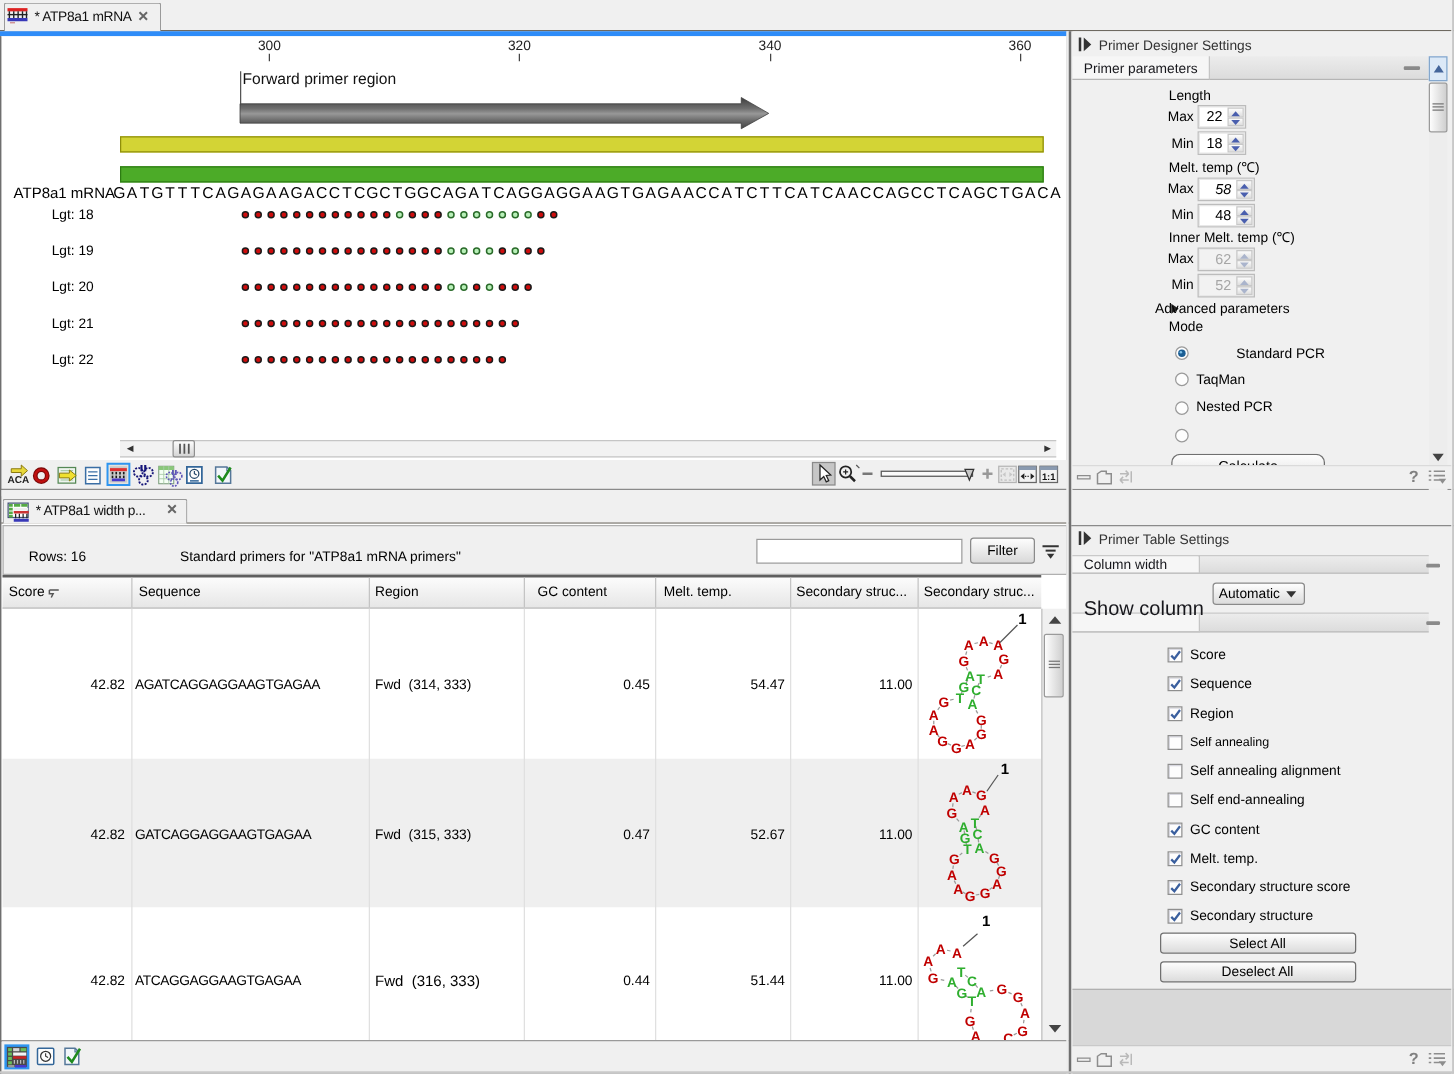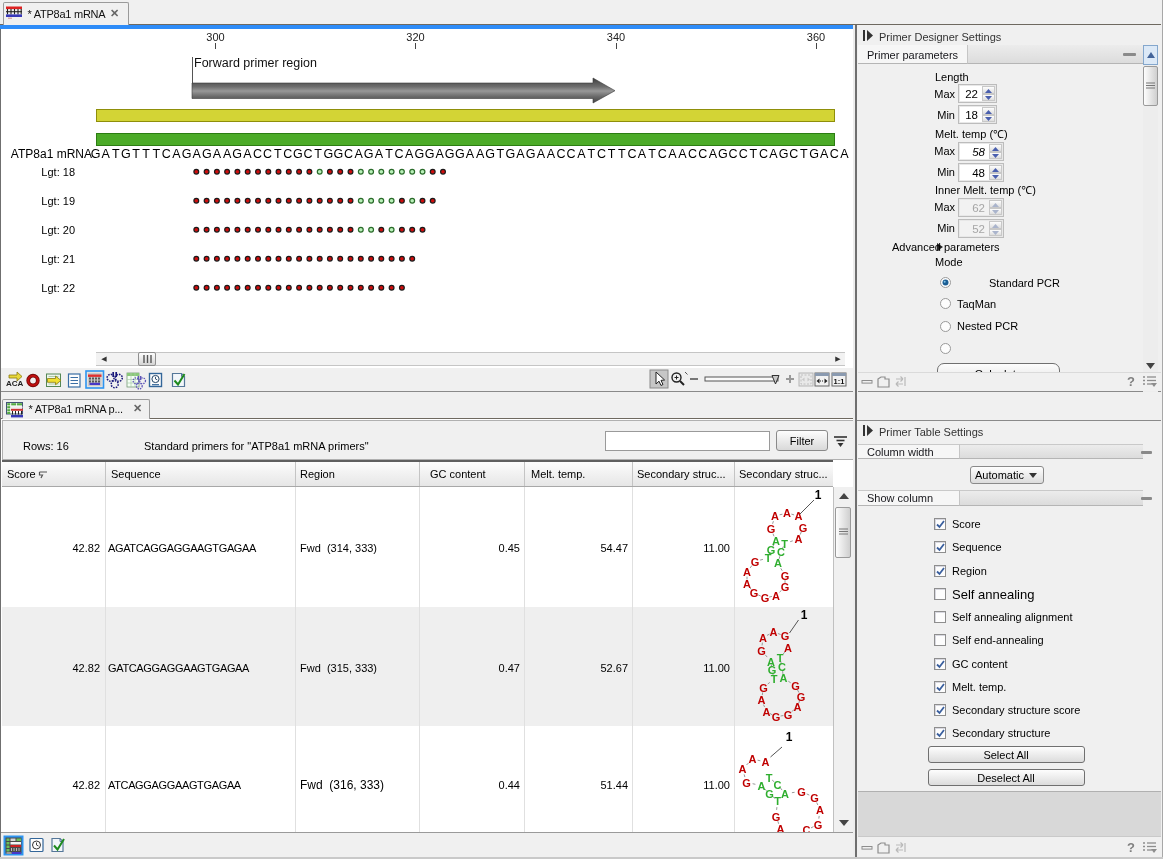--- a/index.html
+++ b/index.html
@@ -377,21 +377,21 @@
 <div class="ab" style="left:989px;top:228.5px;width:13px;height:7.5px;background:linear-gradient(180deg,#fdfdfd,#dedede);border:1px solid #c8c8c8"></div>
 <svg class="ab" style="left:992px;top:223.5px" width="7" height="5">
     <path d="M0 4 L3.5 0 L7 4 Z" fill="#aab4cc"></path>
   </svg>
 <svg class="ab" style="left:992px;top:231.0px" width="7" height="5">
     <path d="M0 0 L7 0 L3.5 4 Z" fill="#aab4cc"></path>
   </svg>
 <svg class="ab" style="left:937px;top:243px" width="7" height="9">
     <path d="M0 0 L6 4 L0 8 Z" fill="#222"></path>
   </svg>
-<div class="t" style="left:892px;top:247px;font-size:11px;line-height:0;color:#000;"><span style="line-height:normal;display:inline-block;transform:translateY(-50%)">Advanced parameters</span></div>
+<div class="t" style="left:924px;top:247px;font-size:11px;line-height:0;color:#000;"><span style="line-height:normal;display:inline-block;transform:translateY(-50%)">Advanced parameters</span></div>
 <div class="t" style="left:935px;top:262px;font-size:11px;line-height:0;color:#000;text-align:center;"><span style="line-height:normal;display:inline-block;transform:translateY(-50%)">Mode</span></div>
 <svg class="ab" style="left:940.0px;top:277.0px" width="11" height="11">
     <circle cx="5.5" cy="5.5" r="5" fill="#fdfdfd" stroke="#9a9a9a" stroke-width="1"></circle>
     <circle cx="5.5" cy="5.5" r="3" fill="#1b5e94"></circle>
     <circle cx="4.7" cy="4.7" r="1" fill="#7ec0e8"></circle>
   </svg>
 <div class="t" style="left:989px;top:282.5px;font-size:11px;line-height:0;color:#000;"><span style="line-height:normal;display:inline-block;transform:translateY(-50%)">Standard PCR</span></div>
 <svg class="ab" style="left:940.0px;top:298.0px" width="11" height="11">
     <circle cx="5.5" cy="5.5" r="5" fill="#fdfdfd" stroke="#9a9a9a" stroke-width="1"></circle>
   </svg>
@@ -445,21 +445,21 @@
 <rect x="5" y="4.4" width="11.5" height="2" fill="#eee"></rect>
 <rect x="5" y="6.8" width="12" height="2" fill="#cc3333"></rect>
 <g stroke="#222" stroke-width="1">
       <line x1="6.5" y1="9" x2="6.5" y2="12.5"></line>
       <line x1="9.5" y1="9" x2="9.5" y2="12.5"></line>
       <line x1="12.5" y1="9" x2="12.5" y2="12.5"></line>
       <line x1="15.5" y1="9" x2="15.5" y2="12.5"></line>
     </g>
 <rect x="5" y="13" width="12" height="2.4" fill="#3838b8"></rect>
 </svg>
-<div class="t" style="left:28.5px;top:408.5px;font-size:11px;line-height:0;color:#111;letter-spacing:-0.25px"><span style="line-height:normal;display:inline-block;transform:translateY(-50%)">* ATP8a1 mRNA p...</span></div>
+<div class="t" style="left:28.5px;top:408.5px;font-size:11px;line-height:0;color:#111;letter-spacing:-0.25px"><span style="line-height:normal;display:inline-block;transform:translateY(-50%)">* ATP8a1 width p...</span></div>
 <div class="t" style="left:133px;top:408px;font-size:11px;line-height:0;color:#666;font-weight:bold"><span style="line-height:normal;display:inline-block;transform:translateY(-50%)">✕</span></div>
 <div class="ab" style="left:0px;top:419px;width:856px;height:440px;background:#fff;border-left:1px solid #7b7b7b"></div>
 <div class="ab" style="left:2px;top:420px;width:852px;height:40px;background:#f0f0f0;border:1px solid #b0b0b0"></div>
 <div class="t" style="left:23px;top:446px;font-size:11px;line-height:0;color:#000;"><span style="line-height:normal;display:inline-block;transform:translateY(-50%)">Rows: 16</span></div>
 <div class="t" style="left:144px;top:446px;font-size:11px;line-height:0;color:#000;"><span style="line-height:normal;display:inline-block;transform:translateY(-50%)">Standard primers for "ATP8a1 mRNA primers"</span></div>
 <div class="ab" style="left:605px;top:431px;width:165px;height:20px;background:#fff;border:1px solid #9a9a9a"></div>
 <div class="ab" style="left:776px;top:430px;width:52px;height:21px;background:linear-gradient(180deg,#fdfdfd,#d9d9d9);border:1px solid #8a8a8a;border-radius:3px"></div>
 <div class="t" style="left:802px;transform:translateX(-50%);top:440.5px;font-size:11px;line-height:0;color:#000;"><span style="line-height:normal;display:inline-block;transform:translateY(-50%)">Filter</span></div>
 <svg class="ab" style="left:834px;top:436px" width="14" height="12">
     <line x1="0" y1="1" x2="13" y2="1" stroke="#333" stroke-width="1.6"></line>
@@ -688,39 +688,39 @@
 <div class="ab" style="left:858px;top:444px;width:102px;height:15px;background:#f6f6f6;border-right:1px solid #c5c5c5;border-bottom:1px solid #b5b5b5;border-top:1px solid #c9c9c9"></div>
 <div class="t" style="left:867px;top:451.5px;font-size:11px;line-height:0;color:#17171c;"><span style="line-height:normal;display:inline-block;transform:translateY(-50%)">Column width</span></div>
 <div class="ab" style="left:1141px;top:450.5px;width:11px;height:3px;background:#8a8a8a;border-radius:1px"></div>
 <div class="ab" style="left:970px;top:466px;width:74px;height:18px;background:linear-gradient(180deg,#fefefe,#dcdcdc);border:1px solid #8a8a8a;border-radius:3px"></div>
 <div class="t" style="left:975px;top:475px;font-size:11px;line-height:0;color:#000;text-align:center;"><span style="line-height:normal;display:inline-block;transform:translateY(-50%)">Automatic</span></div>
 <svg class="ab" style="left:1029px;top:473px" width="8" height="6">
     <path d="M0 0 L8 0 L4 5 Z" fill="#333"></path>
   </svg>
 <div class="ab" style="left:858px;top:490px;width:285px;height:16px;background:linear-gradient(180deg,#ececec,#dcdcdc);border-bottom:1px solid #b5b5b5;border-top:1px solid #c9c9c9"></div>
 <div class="ab" style="left:858px;top:490px;width:102px;height:16px;background:#f6f6f6;border-right:1px solid #c5c5c5;border-bottom:1px solid #b5b5b5;border-top:1px solid #c9c9c9"></div>
-<div class="t" style="left:867px;top:498px;font-size:11px;line-height:0;color:#17171c;"><span style="line-height:normal;display:inline-block;transform:translateY(-50%)">Show column</span></div>
+<div class="t" style="left:867px;top:488px;font-size:16px;line-height:0;color:#17171c;"><span style="line-height:normal;display:inline-block;transform:translateY(-50%)">Show column</span></div>
 <div class="ab" style="left:1141px;top:497px;width:11px;height:3px;background:#8a8a8a;border-radius:1px"></div>
 <div class="ab" style="left:934px;top:518px;width:12px;height:12px;background:#fdfdfd;border:1px solid #8e8e8e;box-shadow:inset 1px 1px 0 #d8d8e0"></div>
 <svg class="ab" style="left:936px;top:520px" width="9" height="9">
     <path d="M1 4.5 L3.5 7 L8 1" stroke="#3a5f9e" stroke-width="1.8" fill="none"></path>
   </svg>
 <div class="t" style="left:952px;top:524px;font-size:11px;line-height:0;color:#000;"><span style="line-height:normal;display:inline-block;transform:translateY(-50%)">Score</span></div>
 <div class="ab" style="left:934px;top:541px;width:12px;height:12px;background:#fdfdfd;border:1px solid #8e8e8e;box-shadow:inset 1px 1px 0 #d8d8e0"></div>
 <svg class="ab" style="left:936px;top:543px" width="9" height="9">
     <path d="M1 4.5 L3.5 7 L8 1" stroke="#3a5f9e" stroke-width="1.8" fill="none"></path>
   </svg>
 <div class="t" style="left:952px;top:547px;font-size:11px;line-height:0;color:#000;"><span style="line-height:normal;display:inline-block;transform:translateY(-50%)">Sequence</span></div>
 <div class="ab" style="left:934px;top:565px;width:12px;height:12px;background:#fdfdfd;border:1px solid #8e8e8e;box-shadow:inset 1px 1px 0 #d8d8e0"></div>
 <svg class="ab" style="left:936px;top:567px" width="9" height="9">
     <path d="M1 4.5 L3.5 7 L8 1" stroke="#3a5f9e" stroke-width="1.8" fill="none"></path>
   </svg>
 <div class="t" style="left:952px;top:571px;font-size:11px;line-height:0;color:#000;"><span style="line-height:normal;display:inline-block;transform:translateY(-50%)">Region</span></div>
 <div class="ab" style="left:934px;top:588px;width:12px;height:12px;background:#fdfdfd;border:1px solid #8e8e8e;box-shadow:inset 1px 1px 0 #d8d8e0"></div>
-<div class="t" style="left:952px;top:594px;font-size:13px;line-height:0;color:#000;"><span style="line-height:normal;display:inline-block;transform:translateY(-50%)">Self annealing</span></div>
+<div class="t" style="left:952px;top:594px;font-size:10px;line-height:0;color:#000;"><span style="line-height:normal;display:inline-block;transform:translateY(-50%)">Self annealing</span></div>
 <div class="ab" style="left:934px;top:611px;width:12px;height:12px;background:#fdfdfd;border:1px solid #8e8e8e;box-shadow:inset 1px 1px 0 #d8d8e0"></div>
 <div class="t" style="left:952px;top:617px;font-size:11px;line-height:0;color:#000;"><span style="line-height:normal;display:inline-block;transform:translateY(-50%)">Self annealing alignment</span></div>
 <div class="ab" style="left:934px;top:634px;width:12px;height:12px;background:#fdfdfd;border:1px solid #8e8e8e;box-shadow:inset 1px 1px 0 #d8d8e0"></div>
 <div class="t" style="left:952px;top:640px;font-size:11px;line-height:0;color:#000;"><span style="line-height:normal;display:inline-block;transform:translateY(-50%)">Self end-annealing</span></div>
 <div class="ab" style="left:934px;top:658px;width:12px;height:12px;background:#fdfdfd;border:1px solid #8e8e8e;box-shadow:inset 1px 1px 0 #d8d8e0"></div>
 <svg class="ab" style="left:936px;top:660px" width="9" height="9">
     <path d="M1 4.5 L3.5 7 L8 1" stroke="#3a5f9e" stroke-width="1.8" fill="none"></path>
   </svg>
 <div class="t" style="left:952px;top:664px;font-size:11px;line-height:0;color:#000;"><span style="line-height:normal;display:inline-block;transform:translateY(-50%)">GC content</span></div>
 <div class="ab" style="left:934px;top:681px;width:12px;height:12px;background:#fdfdfd;border:1px solid #8e8e8e;box-shadow:inset 1px 1px 0 #d8d8e0"></div>

